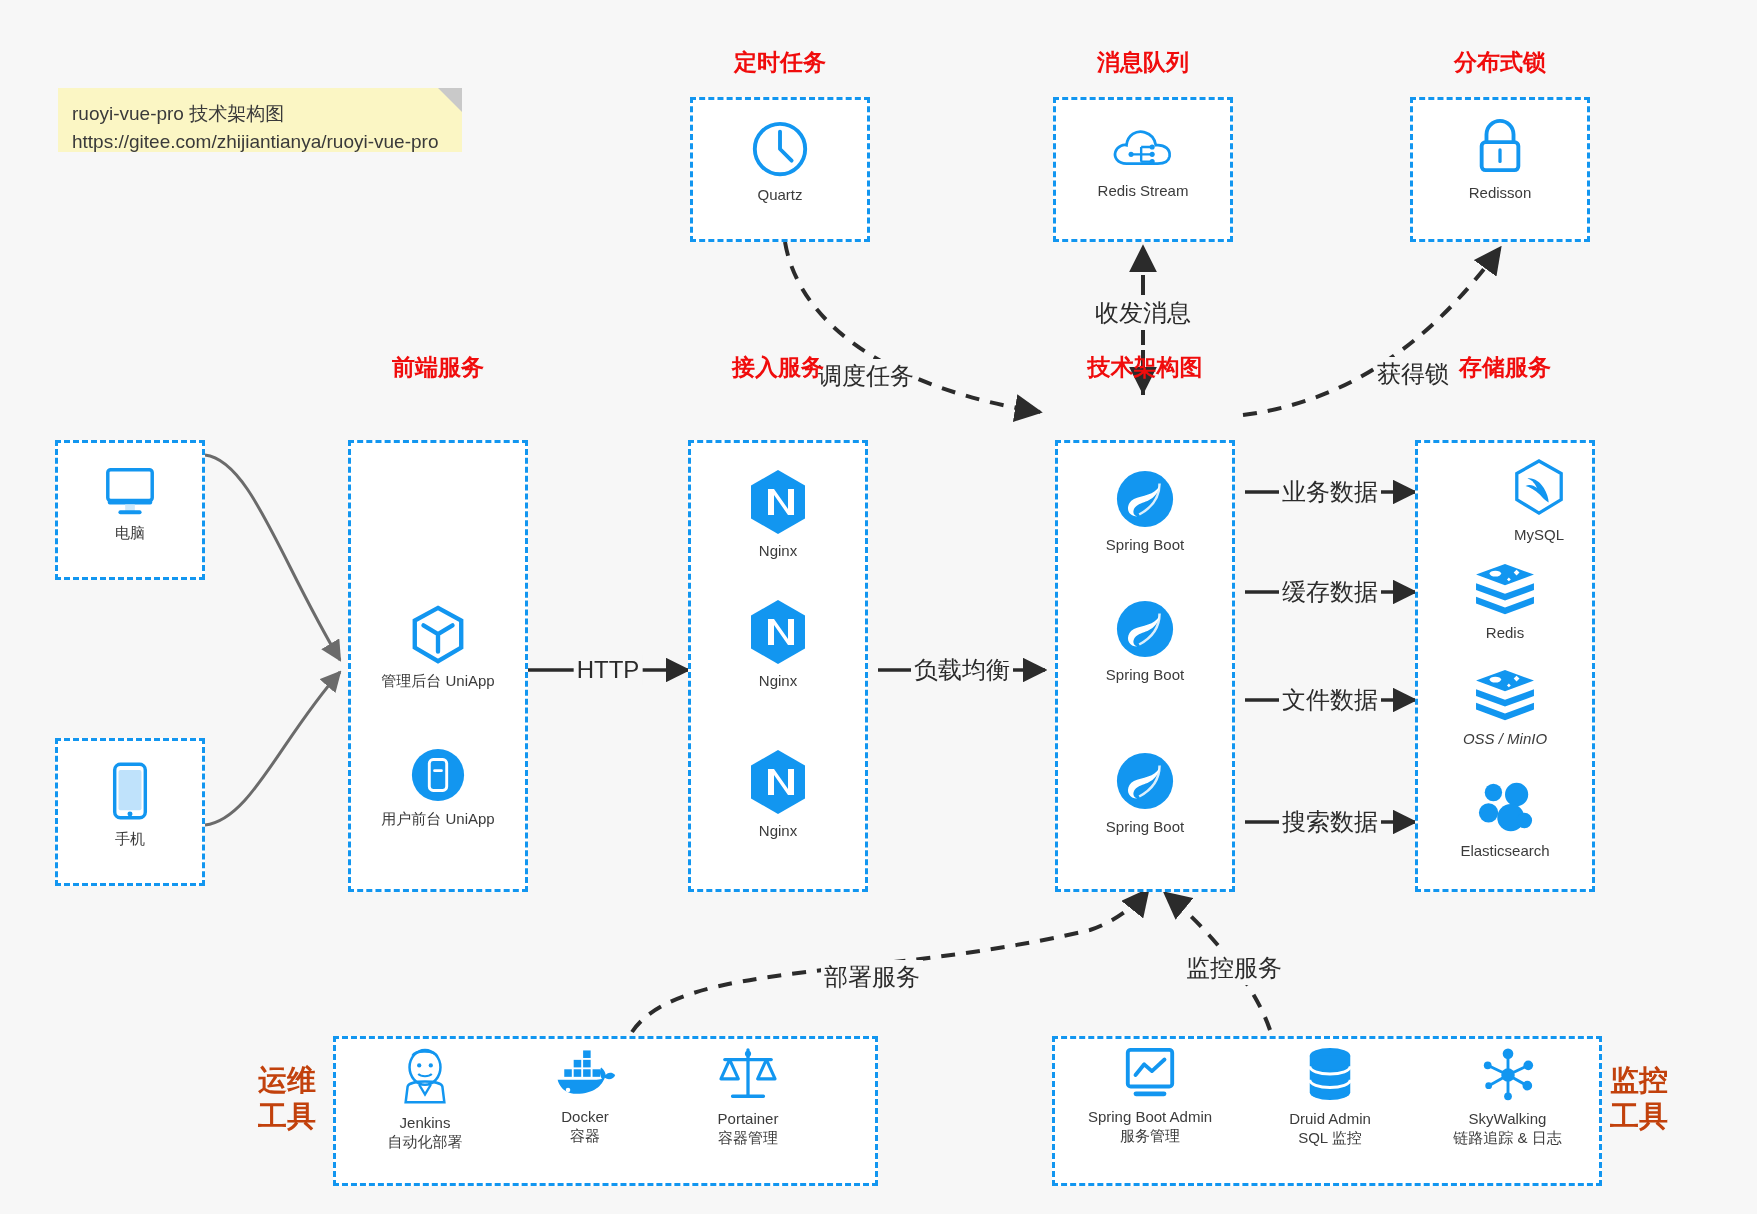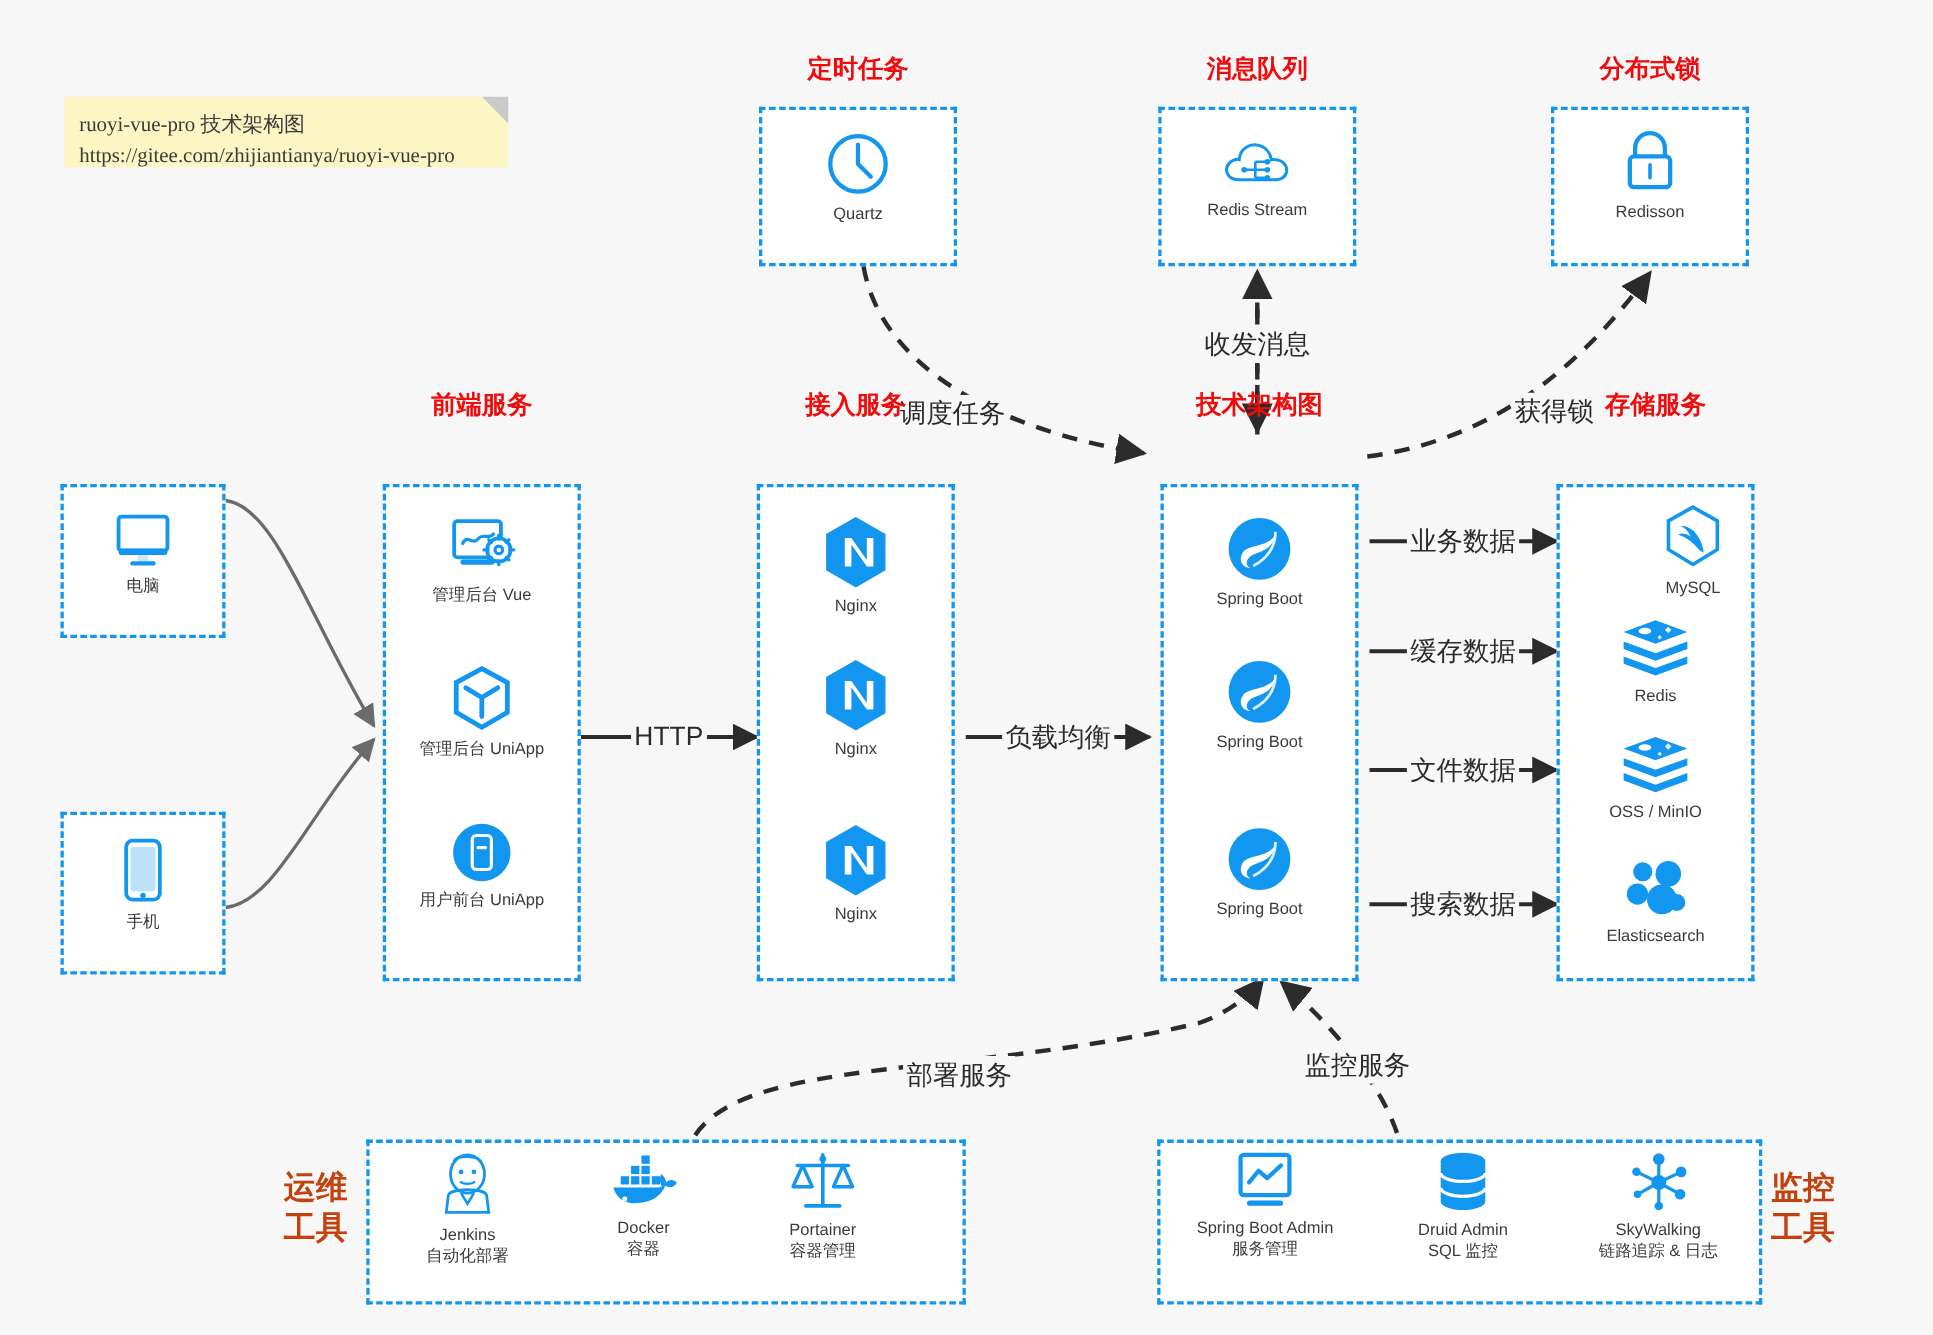--- a/index.html
+++ b/index.html
@@ -18,21 +18,21 @@
   .note{
     position:absolute;left:58px;top:88px;width:404px;height:64px;
     background:#fbf6c4;
     box-sizing:border-box;padding:12px 14px 0 14px;
     font-size:19px;color:#3a3a3a;line-height:1.45;
   }
   .note .corner{
     position:absolute;right:0;top:0;width:0;height:0;
     border-left:24px solid transparent;border-top:24px solid #c9c9c9;
   }
-  .note div{white-space:nowrap;font-family:Liberation Serif, serif;}
+  .note div{white-space:nowrap;}
 
   
   .box{
     position:absolute;box-sizing:border-box;
     border:3px dashed #1296f0;background:#ffffff;
   }
   .grp-title{
     position:absolute;color:#f00c0c;font-weight:bold;font-size:23px;
     white-space:nowrap;text-align:center;
   }
@@ -166,40 +166,20 @@
       <rect x="7" y="4" width="32" height="56" rx="6" fill="none" stroke="#1296f0" stroke-width="3.6"></rect>
       <rect x="11" y="10" width="24" height="42" rx="2" fill="#bfe2fb"></rect>
       <circle cx="23" cy="56" r="2.6" fill="#1296f0"></circle>
     </svg>
     <div class="cap">手机</div>
   </div>
 
   <div class="grp-title" style="left:348px;top:352px;width:180px;">前端服务</div>
   <div class="box" style="left:348px;top:440px;width:180px;height:452px;"></div>
 
-  <div class="node" style="left:348px;top:468px;width:180px;">
-    <svg class="ic" width="66" height="58" viewBox="0 0 68 60">
-      <rect x="8" y="6" width="44" height="34" rx="3" fill="none" stroke="#1296f0" stroke-width="3.6"></rect>
-      <path d="M16 27 C21 17 25 30 31 22 C35 17 40 24 45 18" fill="none" stroke="#1296f0" stroke-width="3" stroke-linecap="round"></path>
-      <rect x="14" y="42" width="32" height="5" rx="2.5" fill="#1296f0"></rect>
-      <circle cx="50" cy="33" r="11" fill="#ffffff" stroke="#1296f0" stroke-width="3.4"></circle>
-      <circle cx="50" cy="33" r="3.6" fill="#ffffff" stroke="#1296f0" stroke-width="3"></circle>
-      <g stroke="#1296f0" stroke-width="3" stroke-linecap="round">
-        <path d="M50 19 L50 23"></path>
-          <path d="M50 43 L50 47"></path>
-        <path d="M36 33 L40 33"></path>
-          <path d="M60 33 L64 33"></path>
-        <path d="M40.5 23.5 L43 26"></path>
-          <path d="M57 40 L59.5 42.5"></path>
-        <path d="M59.5 23.5 L57 26"></path>
-          <path d="M43 40 L40.5 42.5"></path>
-      </g>
-    </svg>
-    <div class="cap">管理后台 Vue</div>
-  </div>
 
   <div class="node" style="left:348px;top:604px;width:180px;">
     <svg class="ic" width="60" height="62" viewBox="0 0 62 64">
       <path d="M31 4 L55 17 L55 45 L31 59 L7 45 L7 17 Z" fill="none" stroke="#1296f0" stroke-width="4.5"></path>
       <path d="M31 31 L31 49 M31 31 L16 22 M31 31 L46 22" fill="none" stroke="#1296f0" stroke-width="4.5" stroke-linecap="round" stroke-linejoin="round"></path>
     </svg>
     <div class="cap">管理后台 UniApp</div>
   </div>
 
   <div class="node" style="left:348px;top:746px;width:180px;">
@@ -285,21 +265,21 @@
       <path d="M32 2 L62 13 L32 24 L2 13 Z" fill="#1296f0"></path>
       <path d="M2 22 L32 33 L62 22 L62 29 L32 40 L2 29 Z" fill="#1296f0"></path>
       <path d="M2 36 L32 47 L62 36 L62 43 L32 54 L2 43 Z" fill="#1296f0"></path>
       <ellipse cx="22" cy="12" rx="6" ry="3" fill="#ffffff"></ellipse>
       <path d="M44 8 L47 11 L44 14 L41 11 Z" fill="#ffffff"></path>
       <path d="M36 16 L38 18 L36 20 L34 18 Z" fill="#ffffff"></path>
     </svg>
     <div class="cap">Redis</div>
   </div>
 
-  <div class="node" style="left:1415px;top:668px;width:180px;">
+  <div class="node" style="left:1415px;top:668px;width:180px;font-style:italic;">
     <svg class="ic" width="62" height="56" viewBox="0 0 64 58">
       <path d="M32 2 L62 13 L32 24 L2 13 Z" fill="#1296f0"></path>
       <path d="M2 22 L32 33 L62 22 L62 29 L32 40 L2 29 Z" fill="#1296f0"></path>
       <path d="M2 36 L32 47 L62 36 L62 43 L32 54 L2 43 Z" fill="#1296f0"></path>
       <ellipse cx="22" cy="12" rx="6" ry="3" fill="#ffffff"></ellipse>
       <path d="M44 8 L47 11 L44 14 L41 11 Z" fill="#ffffff"></path>
       <path d="M36 16 L38 18 L36 20 L34 18 Z" fill="#ffffff"></path>
     </svg>
     <div class="cap">OSS / MinIO</div>
   </div>

